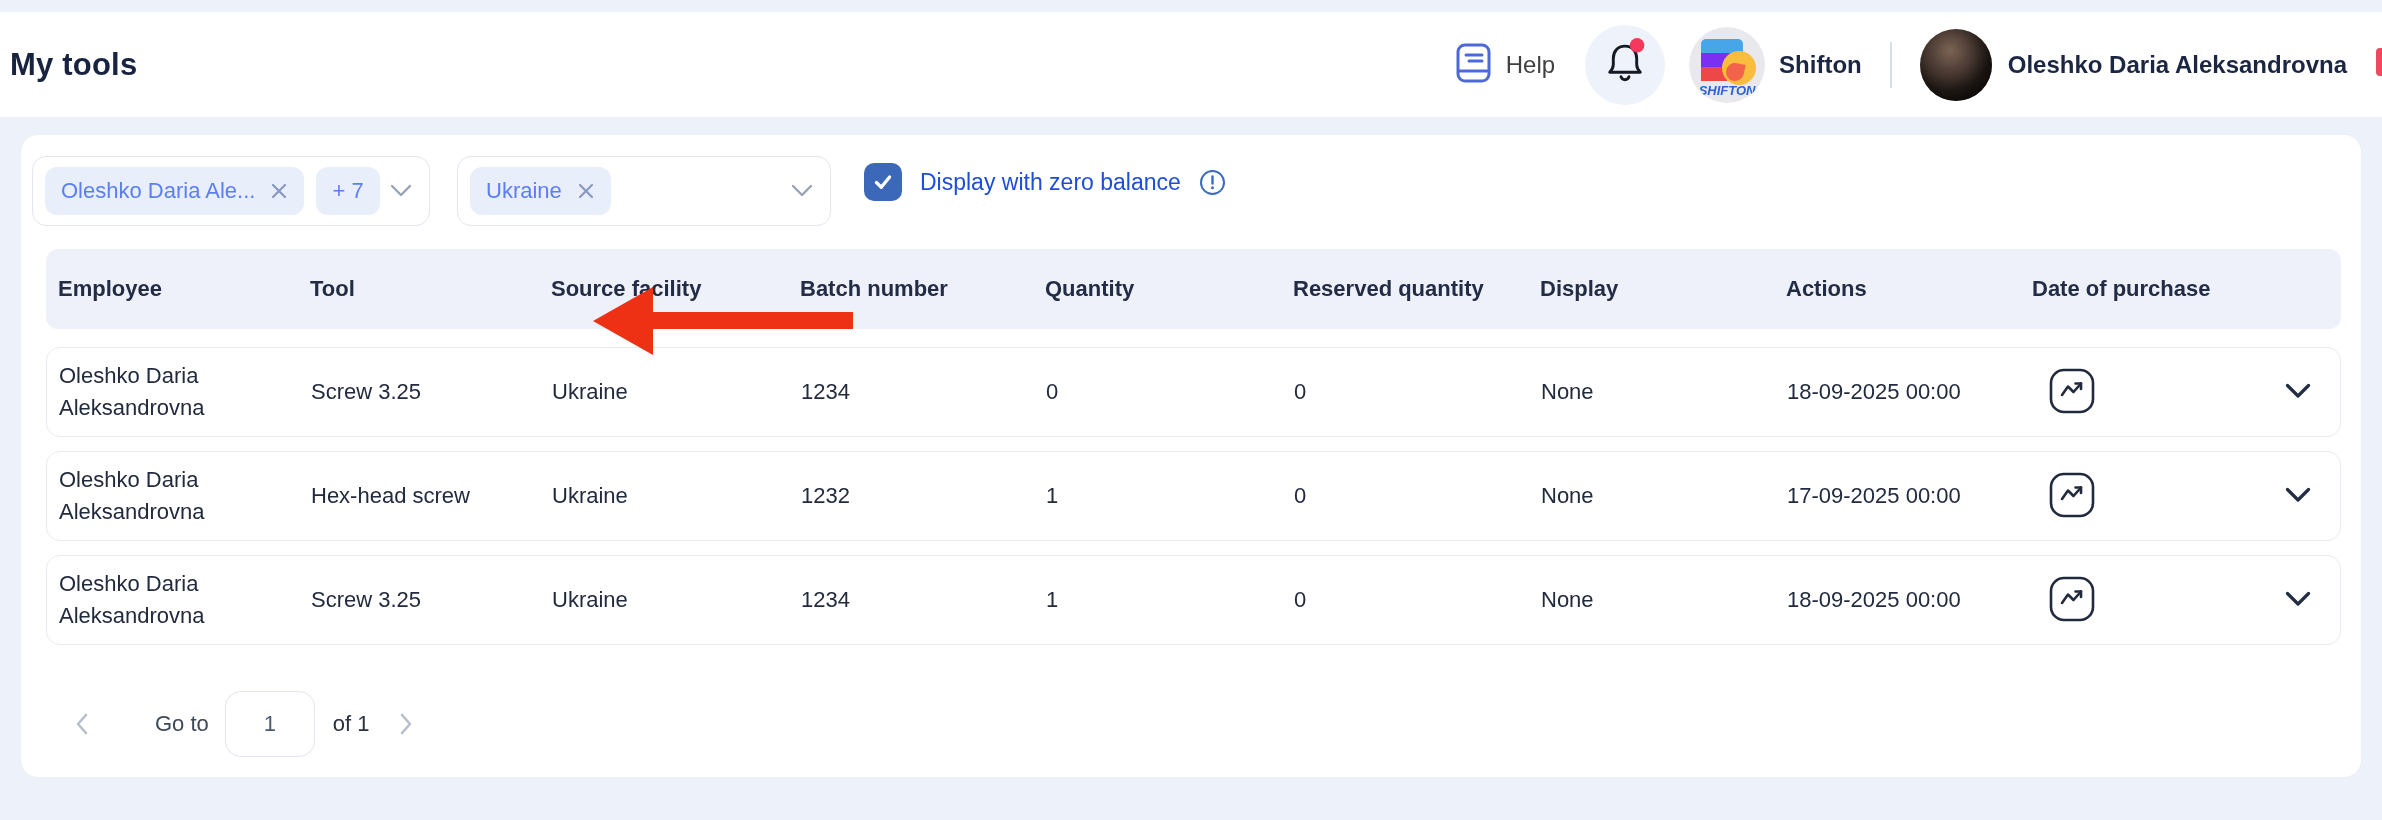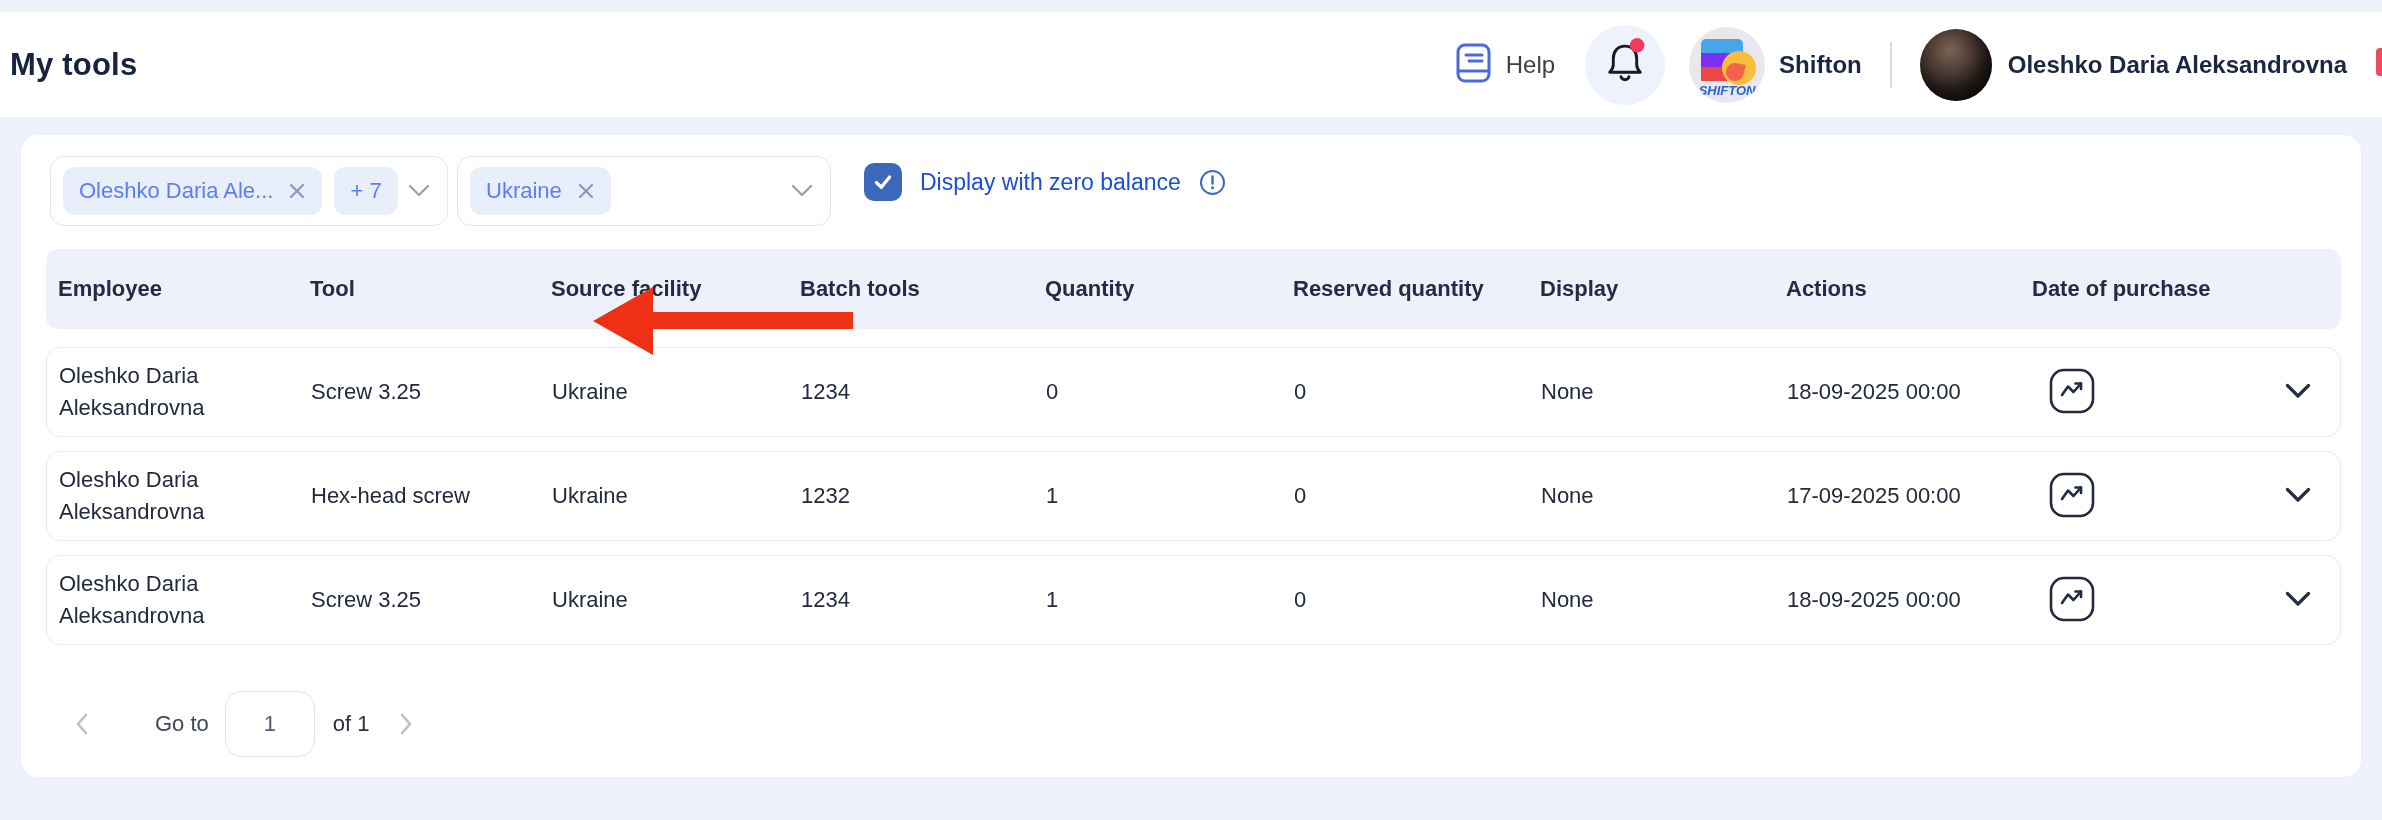--- a/index.html
+++ b/index.html
@@ -55,21 +55,21 @@
   .card {
     position:absolute; left:20px; top:134px; width:2342px; height:644px;
     background:#ffffff; border-radius:18px; border:1px solid #eceff5;
   }
   
   .dropdown {
     position:absolute; top:21px; height:70px; background:#fff;
     border:1.5px solid #e2e6ef; border-radius:14px;
     display:flex; align-items:center; padding:0 52px 0 12px; cursor:pointer;
   }
-  .dd-employees { left:29px; width:398px; }
+  .dd-employees { left:11px; width:398px; }
   .dd-facility  { left:436px; width:374px; }
   .chip {
     display:inline-flex; align-items:center; gap:15px;
     background:#e9eefb; color:#5c7ef5; border-radius:12px;
     height:48px; padding:0 16px; font-size:22px; white-space:nowrap;
   }
   .chip + .chip { margin-left:12px; }
   .chip-x { display:inline-flex; cursor:pointer; }
   .dd-chevron { position:absolute; right:16px; top:26px; }
 
@@ -223,21 +223,21 @@
         <path d="M13.5 7.5 V14.5" stroke="#3a6cc2" stroke-width="2.4" stroke-linecap="round"></path>
         <circle cx="13.5" cy="18.8" r="1.5" fill="#3a6cc2"></circle>
       </svg>
     </span>
   </div>
 
   <div class="thead trow">
       <div class="cell th">Employee</div>
       <div class="cell th">Tool</div>
       <div class="cell th">Source facility</div>
-      <div class="cell th">Batch tools</div>
+      <div class="cell th">Batch number</div>
       <div class="cell th">Quantity</div>
       <div class="cell th">Reserved quantity</div>
       <div class="cell th">Display</div>
       <div class="cell th">Actions</div>
       <div class="cell th">Date of purchase</div>
     </div>
 
   <div class="rows">
       <div class="trow row-card">
         <div class="cell">Oleshko Daria Aleksandrovna</div>

